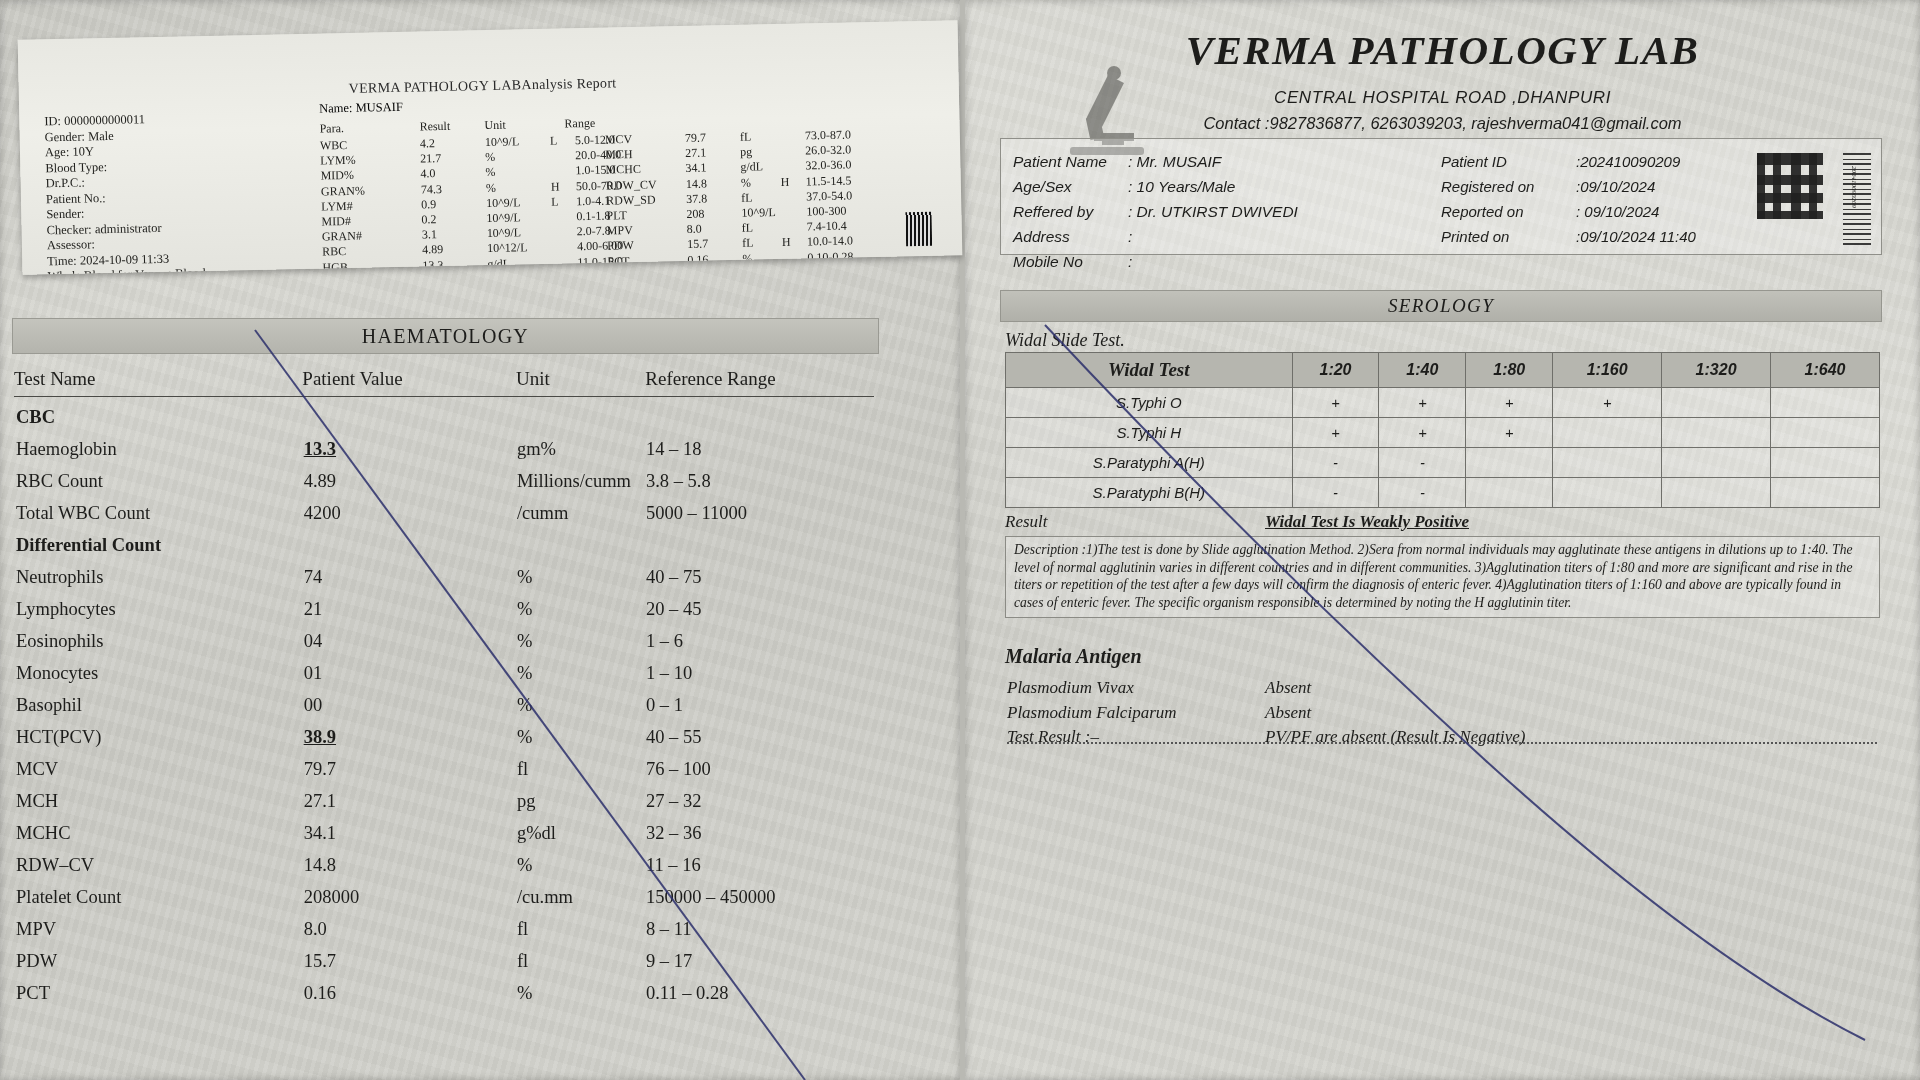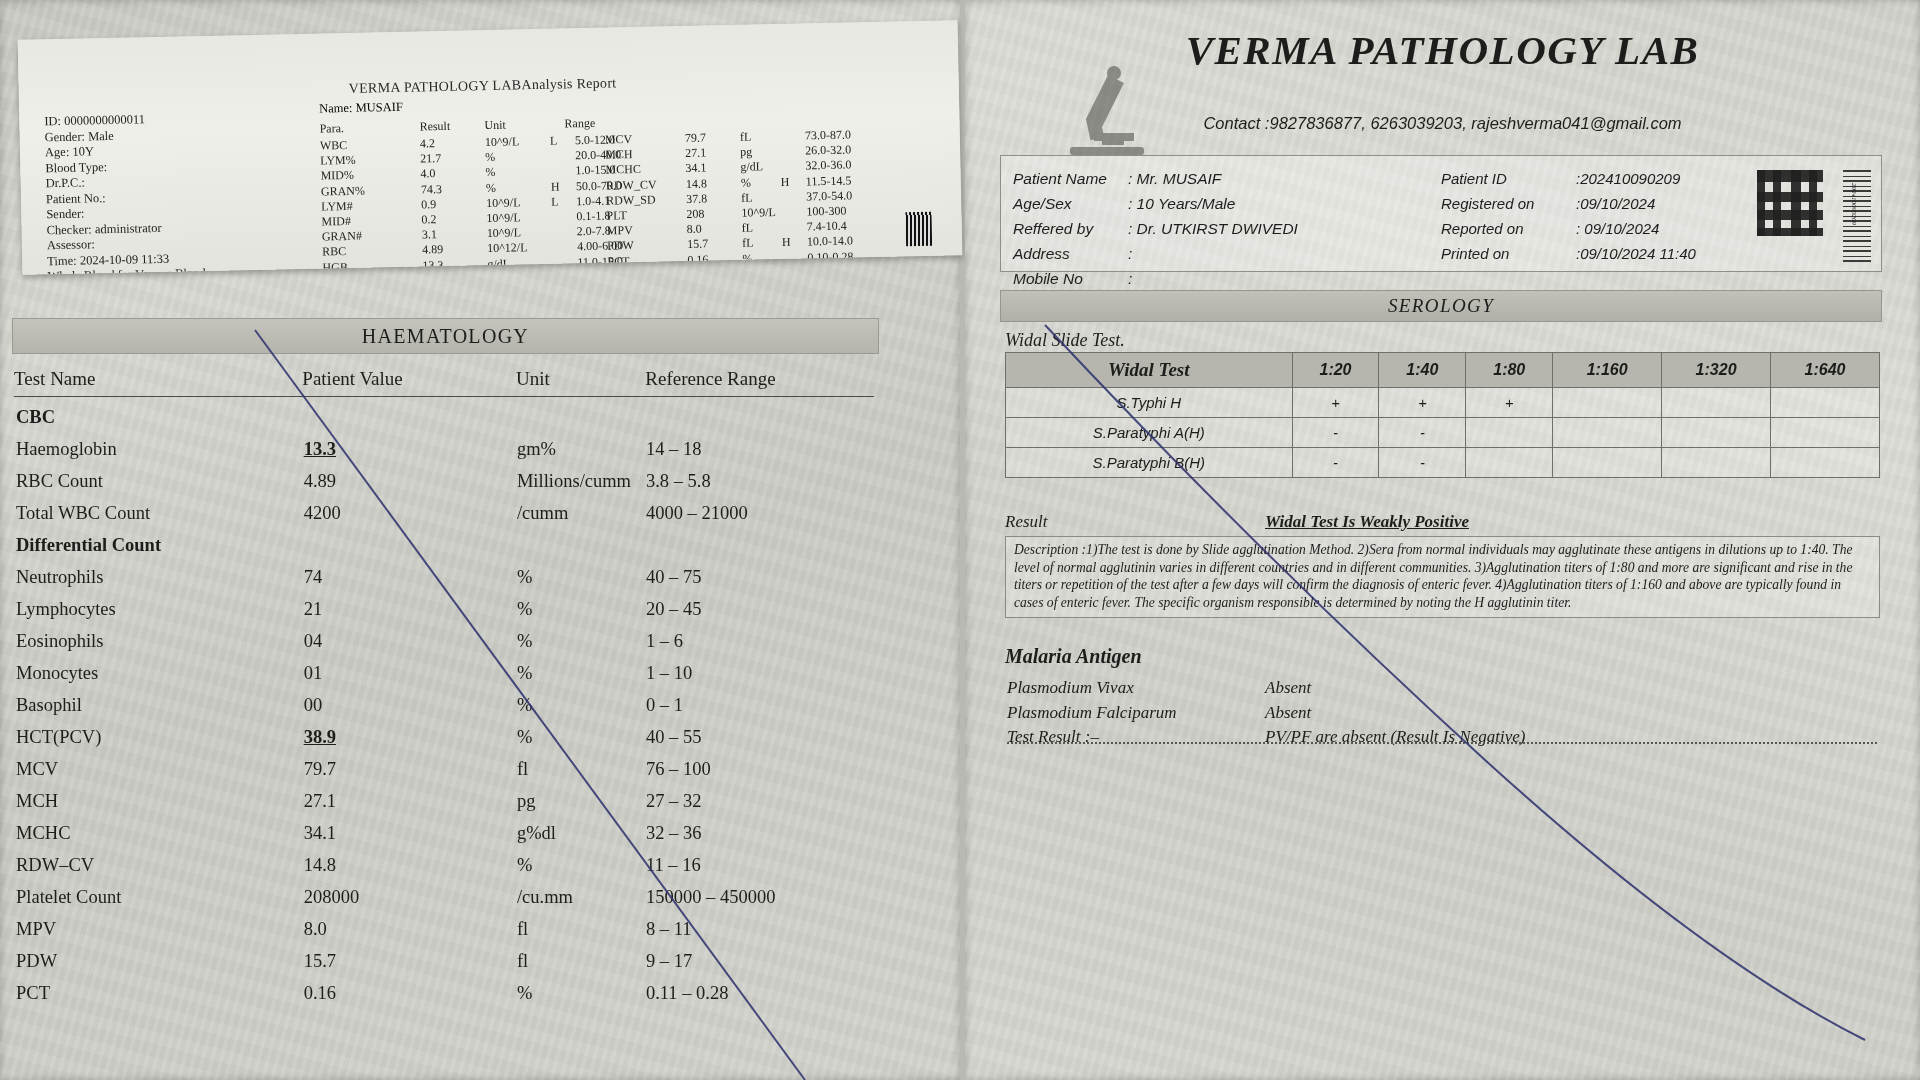--- a/index.html
+++ b/index.html
@@ -91,21 +91,21 @@
   #lab-addr{
     position:absolute;left:0;right:0;top:88px;text-align:center;font-size:17px;
     font-family:"Liberation Sans",sans-serif;letter-spacing:.6px;
   }
   #lab-contact{
     position:absolute;left:0;right:0;top:114px;text-align:center;font-size:16.5px;
     font-family:"Liberation Sans",sans-serif;
   }
   #micro{position:absolute;left:85px;top:55px;width:120px;height:110px;opacity:.55;}
   #pt-box{
-    position:absolute;left:35px;top:155px;width:880px;height:115px;
+    position:absolute;left:35px;top:138px;width:880px;height:115px;
     border:1px solid #8f8f89;background:rgba(255,255,255,.28);
   }
   .pt-left{position:absolute;left:12px;top:10px;font-size:15.5px;line-height:25px;font-family:"Liberation Sans",sans-serif;}
   .pt-left .k{display:inline-block;width:115px;}
   .pt-right{position:absolute;left:440px;top:10px;font-size:15px;line-height:25px;font-family:"Liberation Sans",sans-serif;}
   .pt-right .k{display:inline-block;width:135px;}
   .qr{
     position:absolute;right:58px;top:14px;width:66px;height:66px;
     background:
       linear-gradient(90deg,#111 0 8px,transparent 8px 16px,#111 16px 24px,transparent 24px 34px,#111 34px 44px,transparent 44px 52px,#111 52px 60px,transparent 60px 66px),
@@ -313,21 +313,21 @@
         <div class="data-row">
           <div class="c1">RBC Count</div>
           <div class="c2">4.89</div>
           <div class="c3">Millions/cumm</div>
           <div class="c4">3.8 – 5.8</div>
         </div>
         <div class="data-row">
           <div class="c1">Total WBC Count</div>
           <div class="c2">4200</div>
           <div class="c3">/cumm</div>
-          <div class="c4">4000 – 21000</div>
+          <div class="c4">5000 – 11000</div>
         </div>
         <div class="data-row">
           <div class="c1 grp">Differential Count</div>
           <div class="c2"></div>
           <div class="c3"></div>
           <div class="c4"></div>
         </div>
         <div class="data-row">
           <div class="c1">Neutrophils</div>
           <div class="c2">74</div>
@@ -428,20 +428,21 @@
         <rect x="20" y="92" width="74" height="8" rx="3"></rect>
         <rect x="44" y="78" width="40" height="8"></rect>
         <path d="M58 20 l16 8 -22 44 -16 -8z"></path>
         <rect x="38" y="62" width="14" height="22" transform="rotate(-12 45 73)"></rect>
         <circle cx="64" cy="18" r="7"></circle>
         <rect x="52" y="84" width="22" height="6"></rect>
       </g>
     </svg>
 
     <div id="lab-name">VERMA PATHOLOGY LAB</div>
+    <div id="lab-addr">CENTRAL HOSPITAL ROAD ,DHANPURI</div>
     <div id="lab-contact">Contact :9827836877, 6263039203, rajeshverma041@gmail.com</div>
 
     <div id="pt-box">
       <div class="pt-left">
         <div><span class="k">Patient Name</span><span>: Mr. MUSAIF</span></div>
         <div><span class="k">Age/Sex</span><span>: 10 Years/Male</span></div>
         <div><span class="k">Reffered by</span><span>: Dr. UTKIRST DWIVEDI</span></div>
         <div><span class="k">Address</span><span>:</span></div>
         <div><span class="k">Mobile No</span><span>:</span></div>
       </div>
@@ -466,20 +467,29 @@
             <th>1:20</th>
             <th>1:40</th>
             <th>1:80</th>
             <th>1:160</th>
             <th>1:320</th>
             <th>1:640</th>
           </tr>
         </thead>
       <tbody id="widal-body">
           <tr>
+            <td class="nm">S.Typhi O</td>
+            <td>+</td>
+            <td>+</td>
+            <td>+</td>
+            <td>+</td>
+            <td></td>
+            <td></td>
+          </tr>
+          <tr>
             <td class="nm">S.Typhi H</td>
             <td>+</td>
             <td>+</td>
             <td>+</td>
             <td></td>
             <td></td>
             <td></td>
           </tr>
           <tr>
             <td class="nm">S.Paratyphi A(H)</td>

